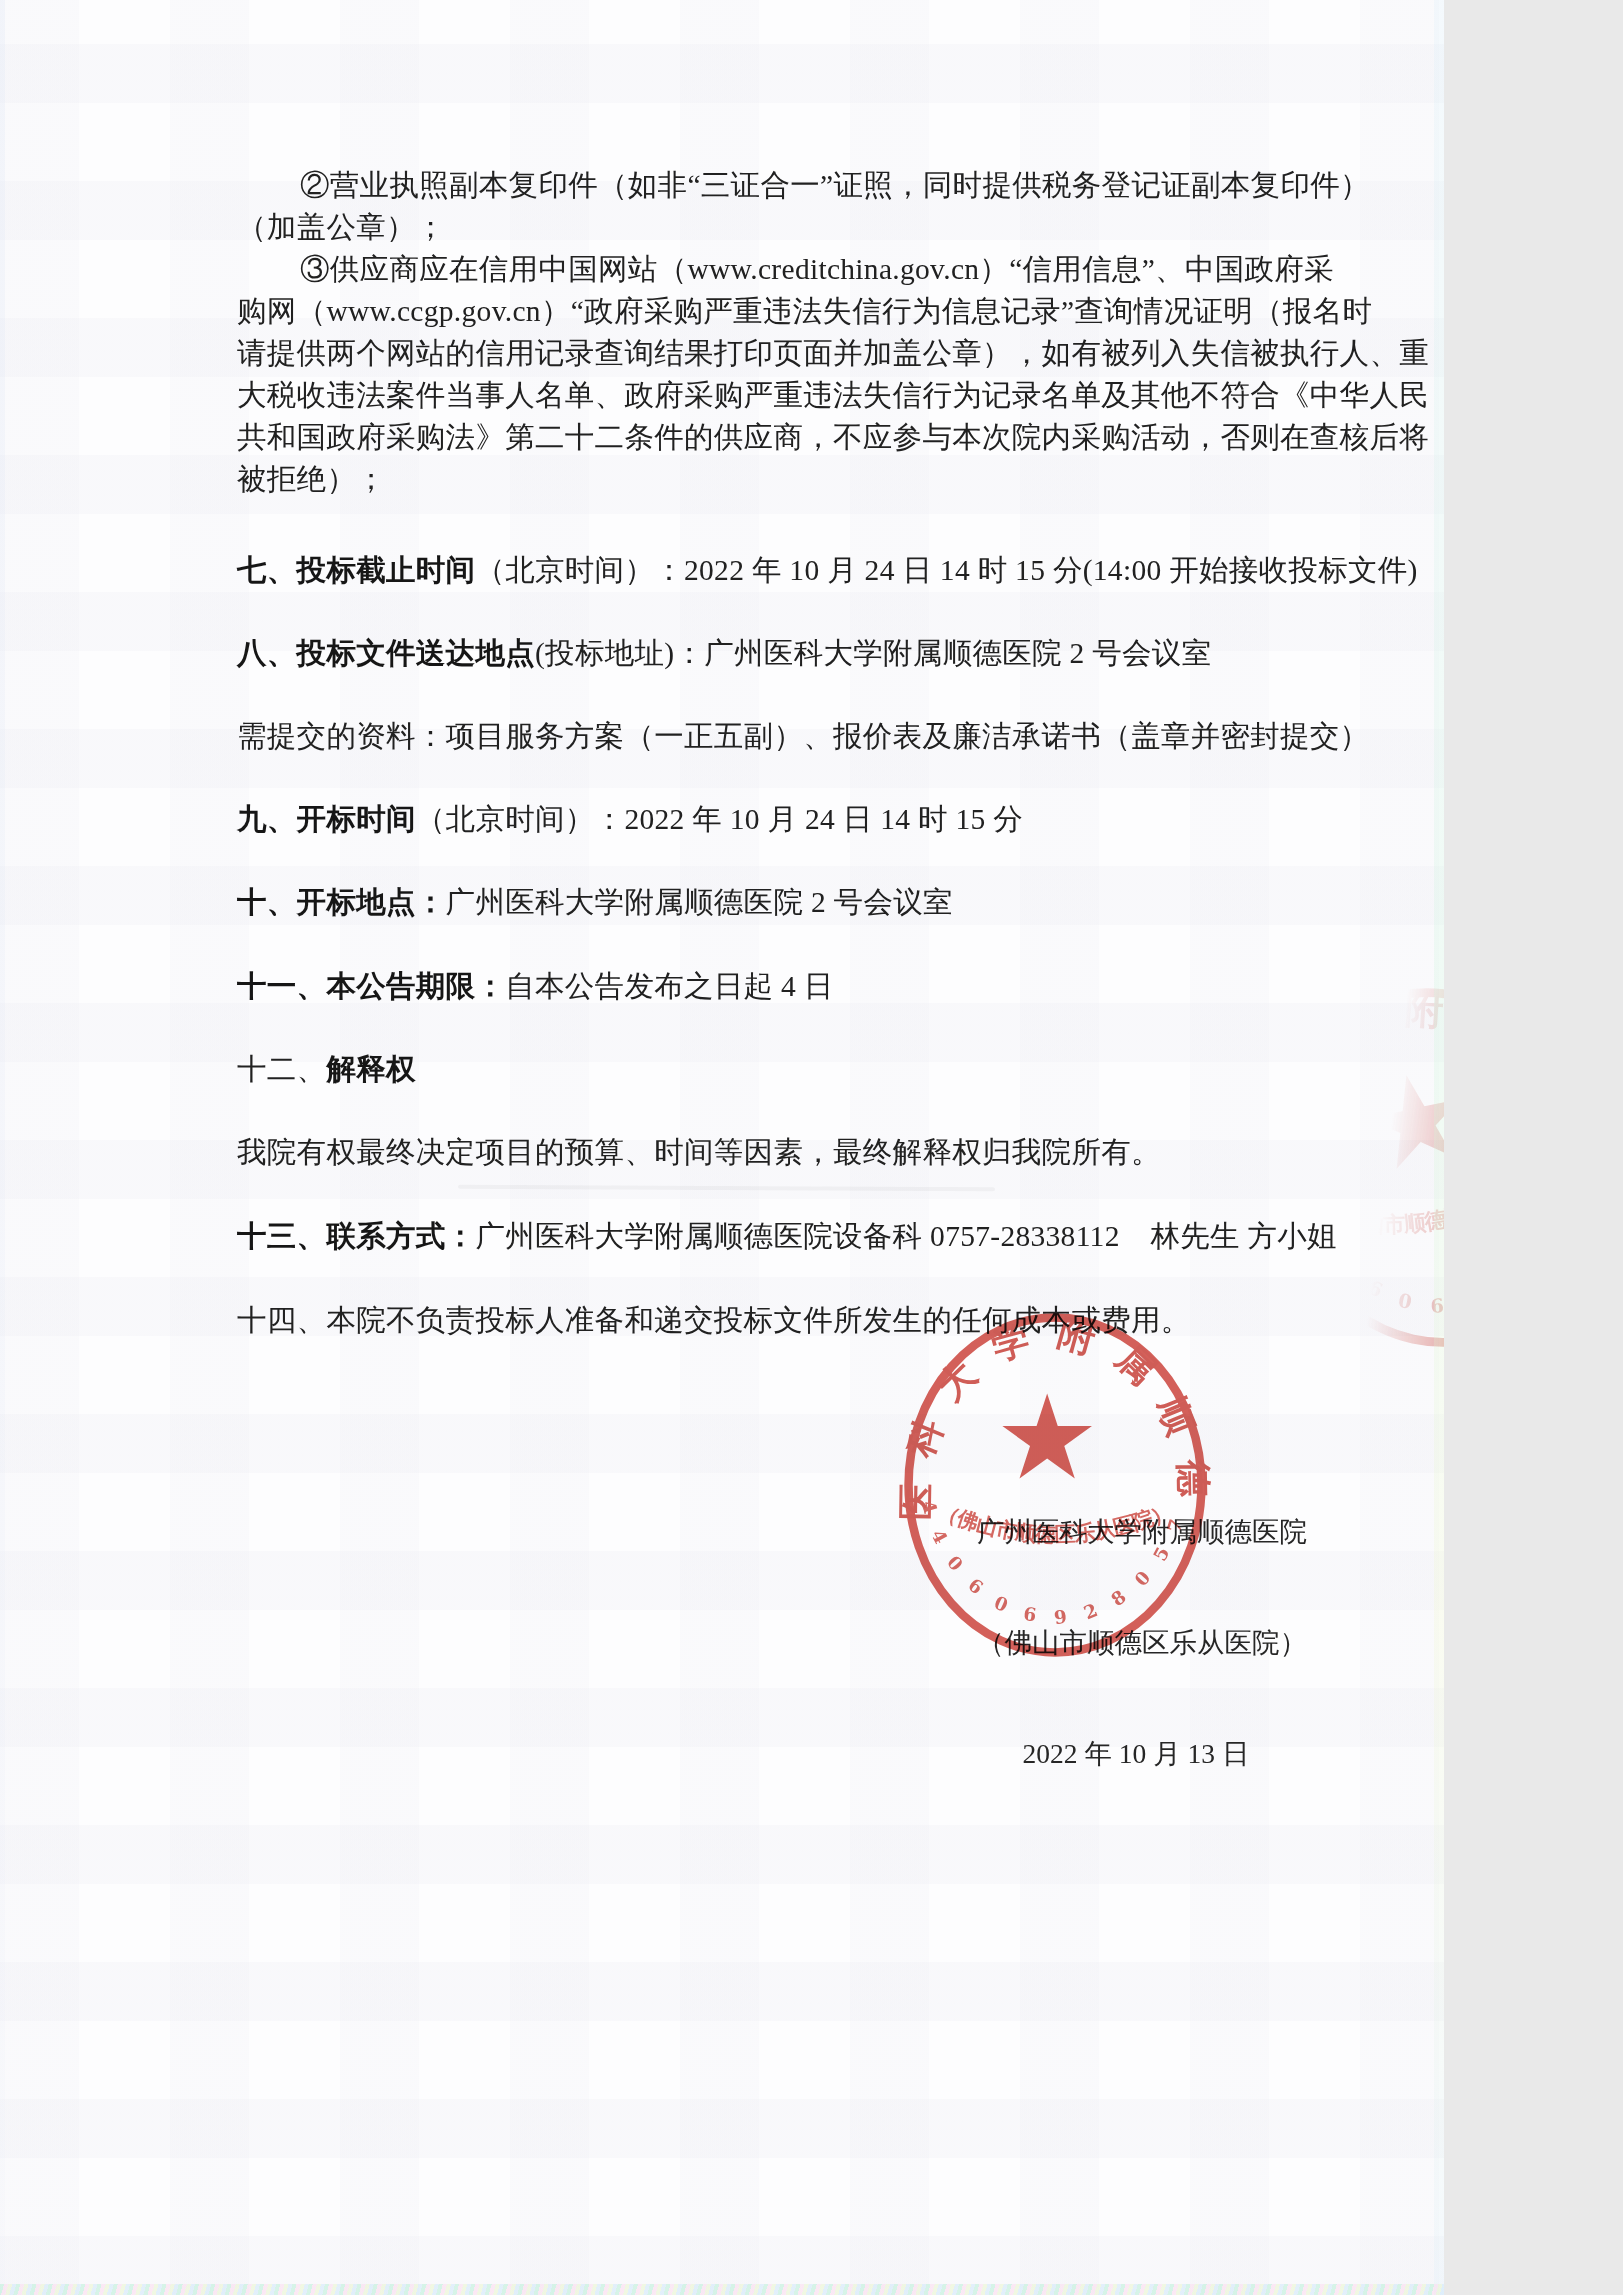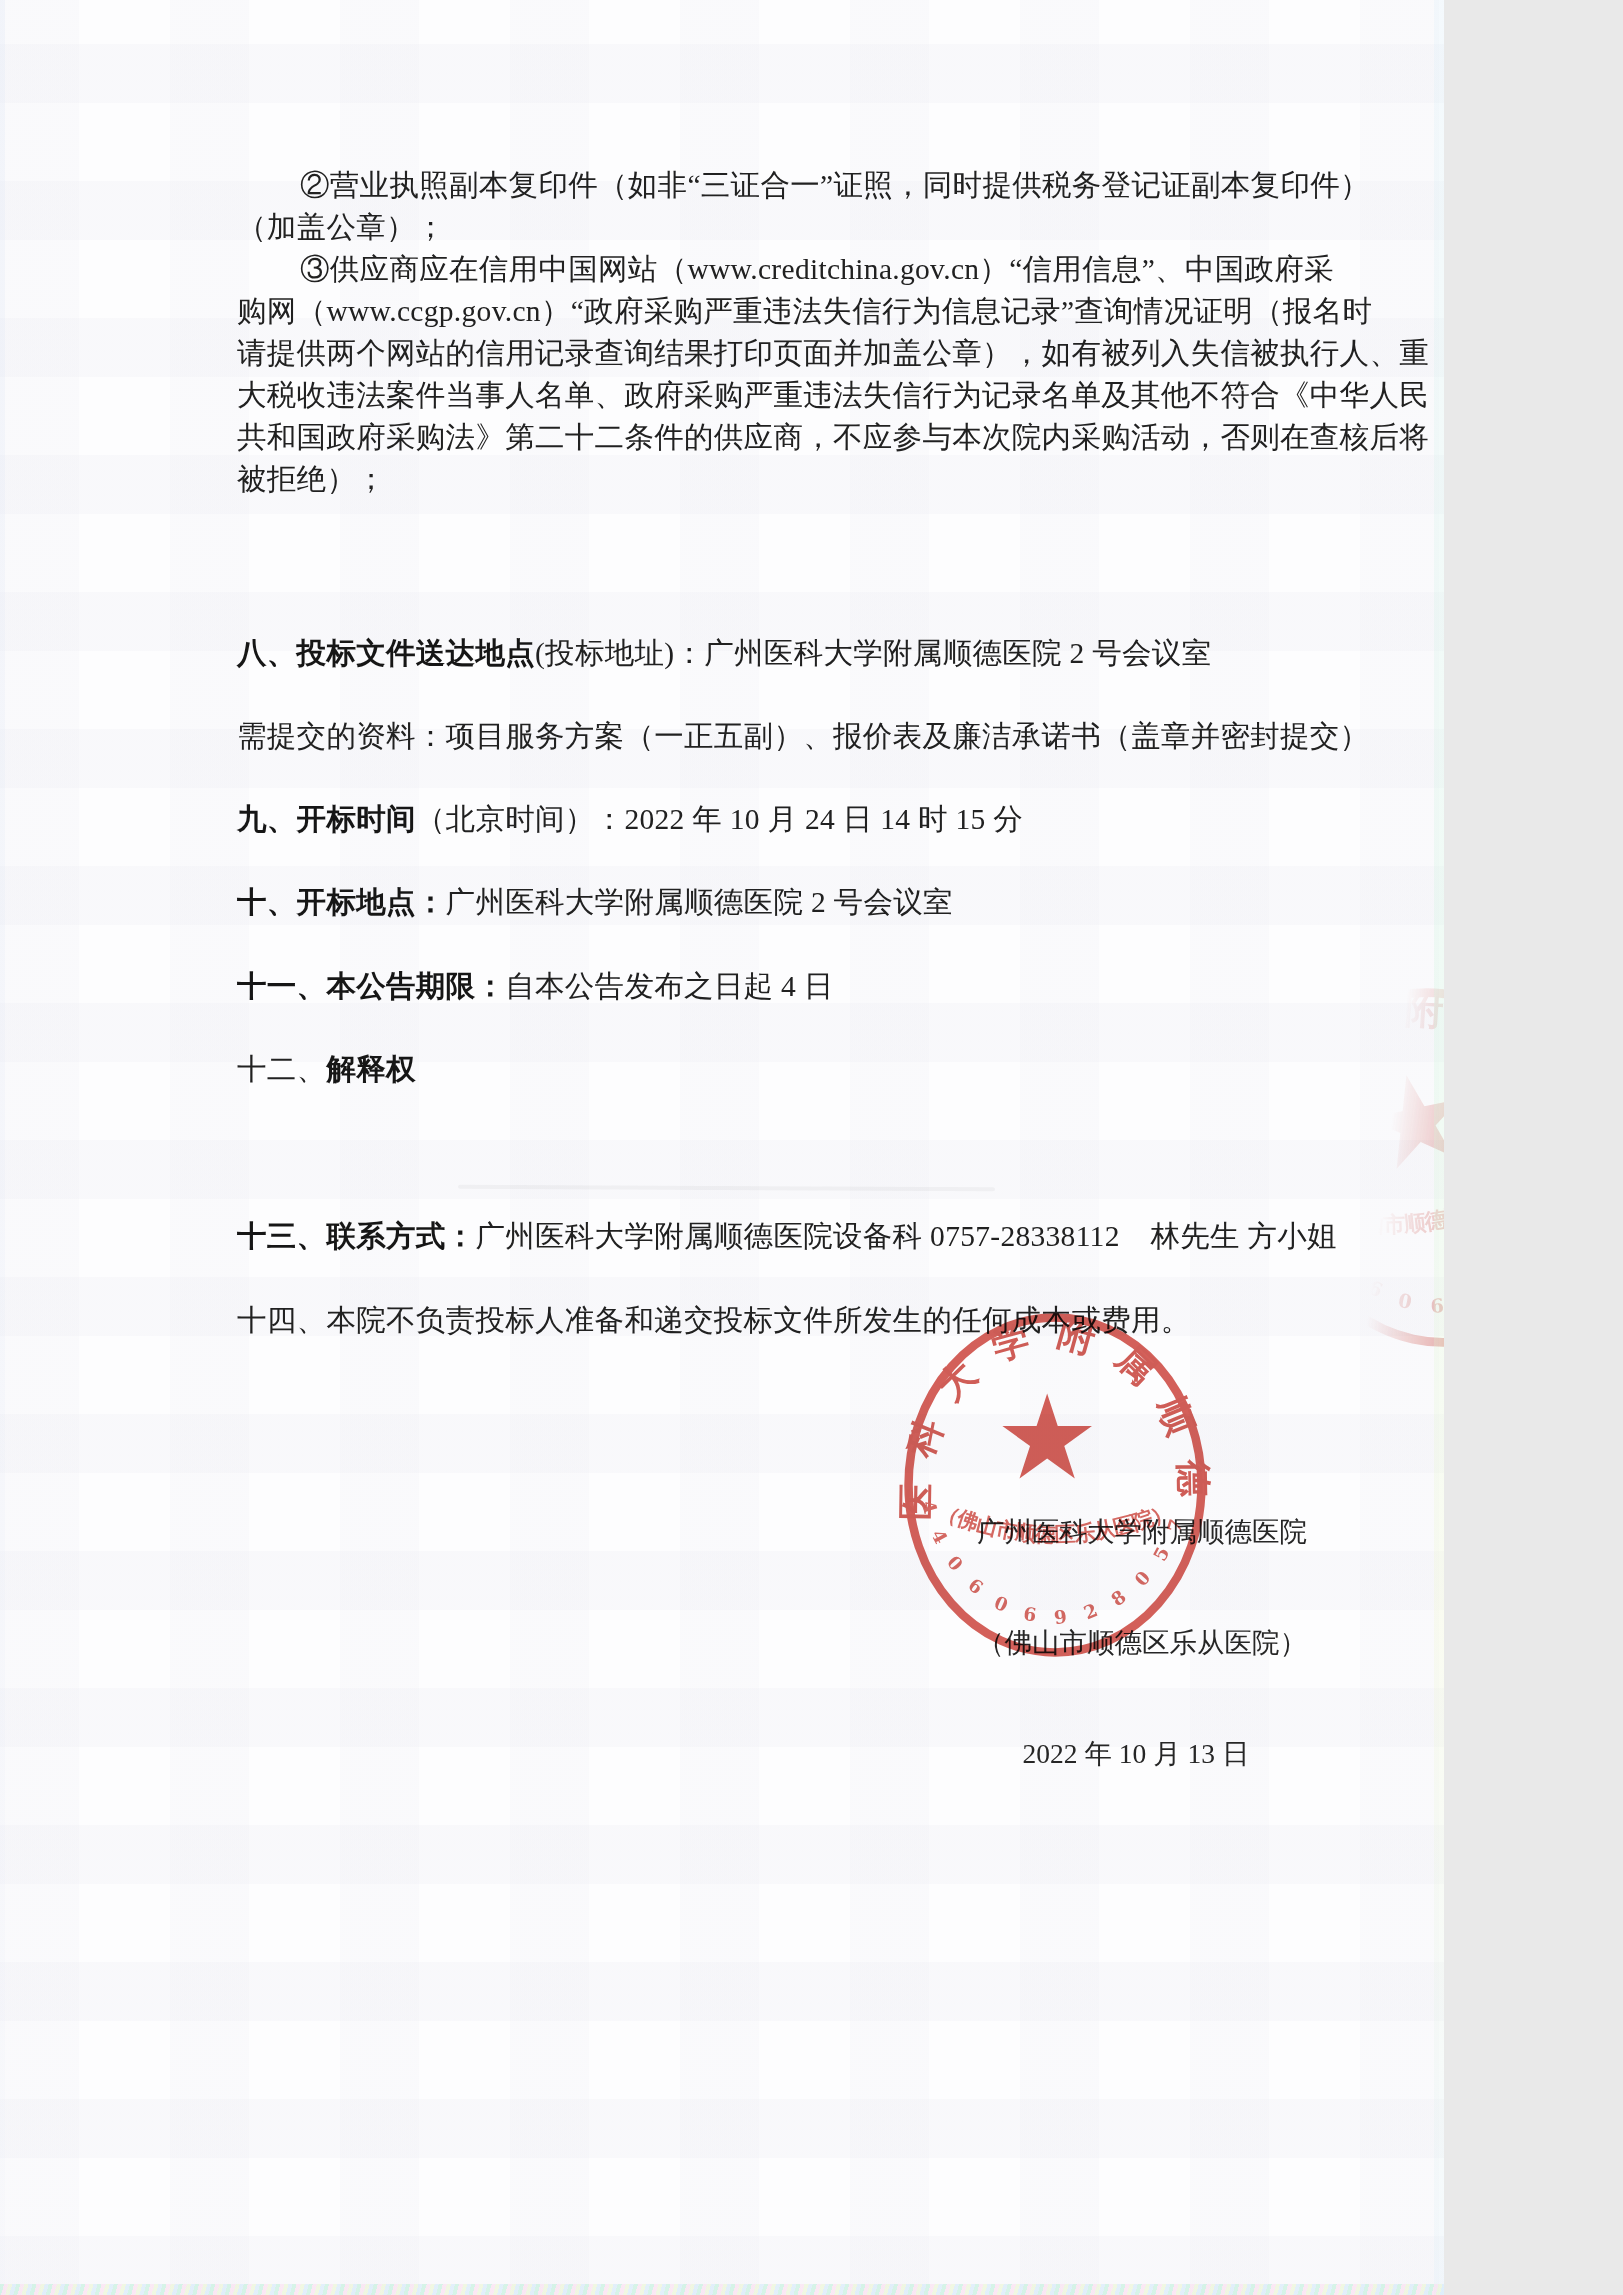--- a/index.html
+++ b/index.html
@@ -78,33 +78,35 @@
 
   <div class="line indent" style="top:164px">②营业执照副本复印件（如非“三证合一”证照，同时提供税务登记证副本复印件）</div>
   <div class="line" style="top:206px">（加盖公章）；</div>
   <div class="line indent" style="top:248px">③供应商应在信用中国网站（www.creditchina.gov.cn）“信用信息”、中国政府采</div>
   <div class="line" style="top:290px">购网（www.ccgp.gov.cn）“政府采购严重违法失信行为信息记录”查询情况证明（报名时</div>
   <div class="line" style="top:332px">请提供两个网站的信用记录查询结果打印页面并加盖公章），如有被列入失信被执行人、重</div>
   <div class="line" style="top:374px">大税收违法案件当事人名单、政府采购严重违法失信行为记录名单及其他不符合《中华人民</div>
   <div class="line" style="top:416px">共和国政府采购法》第二十二条件的供应商，不应参与本次院内采购活动，否则在查核后将</div>
   <div class="line" style="top:458px">被拒绝）；</div>
 
+  <div class="line" style="top:549px"><span class="t"></span><span class="b">七、投标截止时间</span><span class="t">（北京时间）：2022 年 10 月 24 日 14 时 15 分(14:00 开始接收投标文件)</span></div>
 
   <div class="line" style="top:632px"><span class="t"></span><span class="b">八、投标文件送达地点</span><span class="t">(投标地址)：广州医科大学附属顺德医院 2 号会议室</span></div>
 
   <div class="line" style="top:715px"><span class="t">需提交的资料：项目服务方案（一正五副）、报价表及廉洁承诺书（盖章并密封提交）</span><span class="b"></span><span class="t"></span></div>
 
   <div class="line" style="top:798px"><span class="t"></span><span class="b">九、开标时间</span><span class="t">（北京时间）：2022 年 10 月 24 日 14 时 15 分</span></div>
 
   <div class="line" style="top:881px"><span class="t"></span><span class="b">十、开标地点：</span><span class="t">广州医科大学附属顺德医院 2 号会议室</span></div>
 
   <div class="line" style="top:965px"><span class="t"></span><span class="b">十一、本公告期限：</span><span class="t">自本公告发布之日起 4 日</span></div>
 
   <div class="line" style="top:1048px"><span class="t">十二、</span><span class="b">解释权</span><span class="t"></span></div>
 
+  <div class="line" style="top:1131px"><span class="t">我院有权最终决定项目的预算、时间等因素，最终解释权归我院所有。</span><span class="b"></span><span class="t"></span></div>
 
   <div class="line" style="top:1215px"><span class="t"></span><span class="b">十三、联系方式：</span><span class="t">广州医科大学附属顺德医院设备科 0757-28338112    林先生 方小姐</span></div>
 
   <div class="line" style="top:1299px"><span class="t">十四、本院不负责投标人准备和递交投标文件所发生的任何成本或费用。</span><span class="b"></span><span class="t"></span></div>
 
   <div class="smudge" style="left:458px;top:1186px;width:537px;height:3.9px;transform:rotate(.25deg)"></div>
 
   <div class="sig">
     <div>广州医科大学附属顺德医院</div>
     <div>（佛山市顺德区乐从医院）</div>

